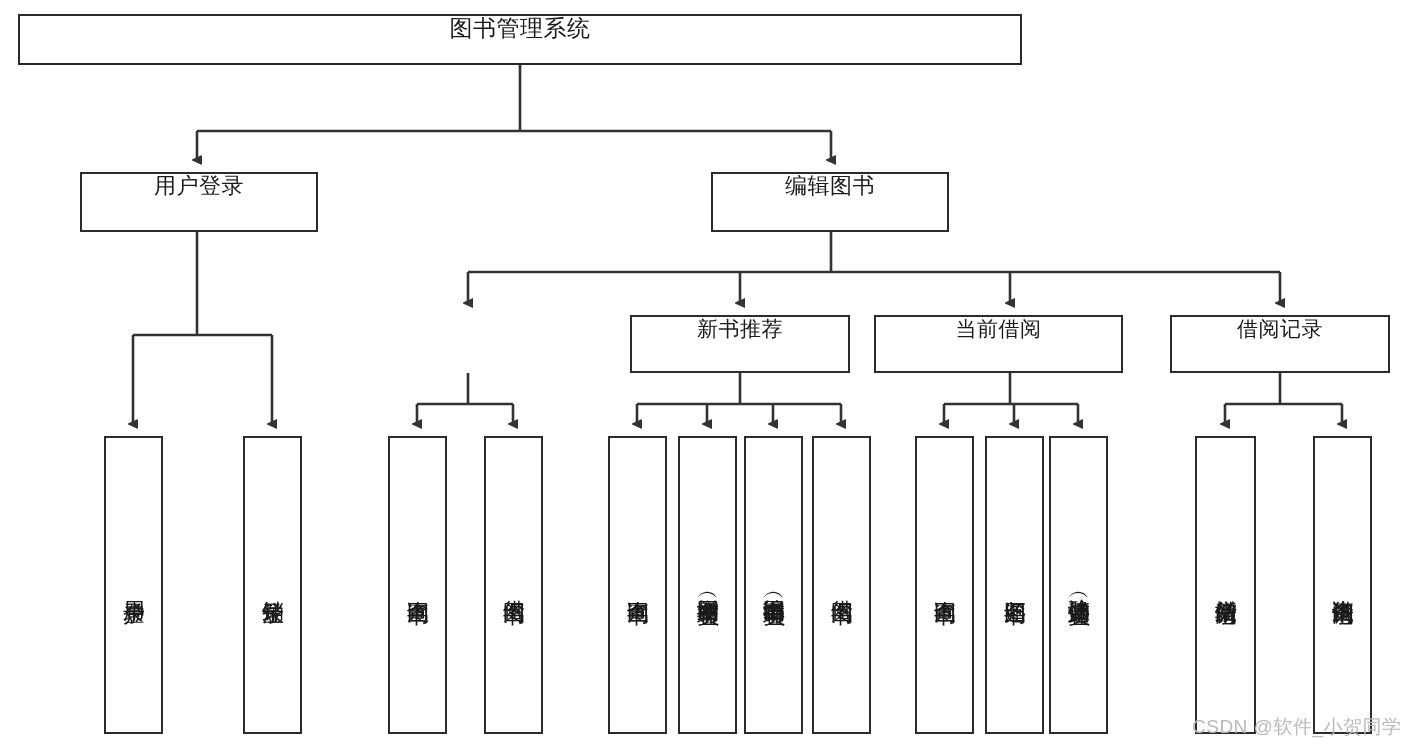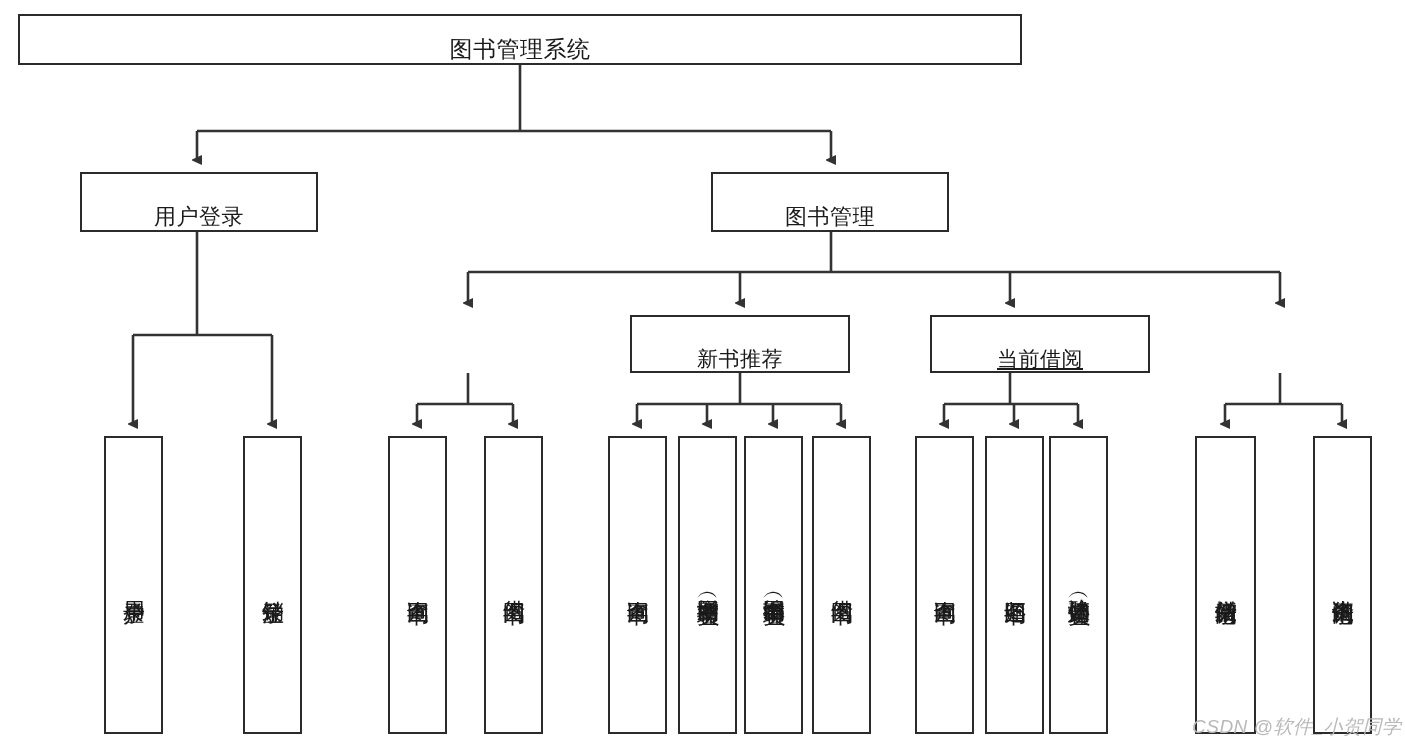--- a/index.html
+++ b/index.html
@@ -24,21 +24,21 @@
     width: 1405px;
     height: 747px;
     pointer-events: none;
   }
   .node {
     position: absolute;
     box-sizing: border-box;
     border: 2px solid #2b2b2b;
     background: #ffffff;
     display: flex;
-    align-items: flex-end;
+    align-items: flex-start;
     justify-content: center;
     color: #1a1a1a;
   }
   .node .label {
     display: block;
     text-align: center;
     line-height: 1.12;
     letter-spacing: 0.5px;
   }
   .node.root .label { font-size: 23px; }
@@ -55,21 +55,20 @@
     line-height: 1.22;
     letter-spacing: 1px;
     white-space: nowrap;
   }
   #watermark {
     position: absolute;
     font-size: 19px;
     color: #b9b9b9;
     white-space: nowrap;
     letter-spacing: 0.5px;
-    font-style: italic;
   }
 </style>
 </head>
 <body>
 
 <div id="canvas">
 
   <svg id="wires" viewBox="0 0 1405 747">
     <defs>
       <marker id="arrow" markerWidth="10" markerHeight="10" refX="5" refY="5" orient="auto" markerUnits="userSpaceOnUse">
@@ -121,28 +120,31 @@
   </svg>
 
   <div class="node root" style="left:18px; top:14px; width:1004px; height:51px;">
     <span class="label">图书管理系统</span>
   </div>
 
   <div class="node lvl1" style="left:80px; top:172px; width:238px; height:60px;">
     <span class="label">用户登录</span>
   </div>
   <div class="node lvl1" style="left:711px; top:172px; width:238px; height:60px;">
-    <span class="label">图书管理</span>
+    <span class="label">编辑图书</span>
   </div>
 
   <div class="node lvl2" style="left:630px; top:315px; width:220px; height:58px;">
     <span class="label">新书推荐</span>
   </div>
-  <div class="node lvl2" style="left:930px; top:315px; width:220px; height:58px;text-decoration:underline;">
+  <div class="node lvl2" style="left:874px; top:315px; width:249px; height:58px;">
     <span class="label">当前借阅</span>
+  </div>
+  <div class="node lvl2" style="left:1170px; top:315px; width:220px; height:58px;">
+    <span class="label">借阅记录</span>
   </div>
 
   <div class="node leaf" style="left:104px; top:436px; width:59px; height:298px;">
     <span class="label">用户登录</span>
   </div>
   <div class="node leaf" style="left:243px; top:436px; width:59px; height:298px;">
     <span class="label">注销登录</span>
   </div>
 
   <div class="node leaf" style="left:388px; top:436px; width:59px; height:298px;">

